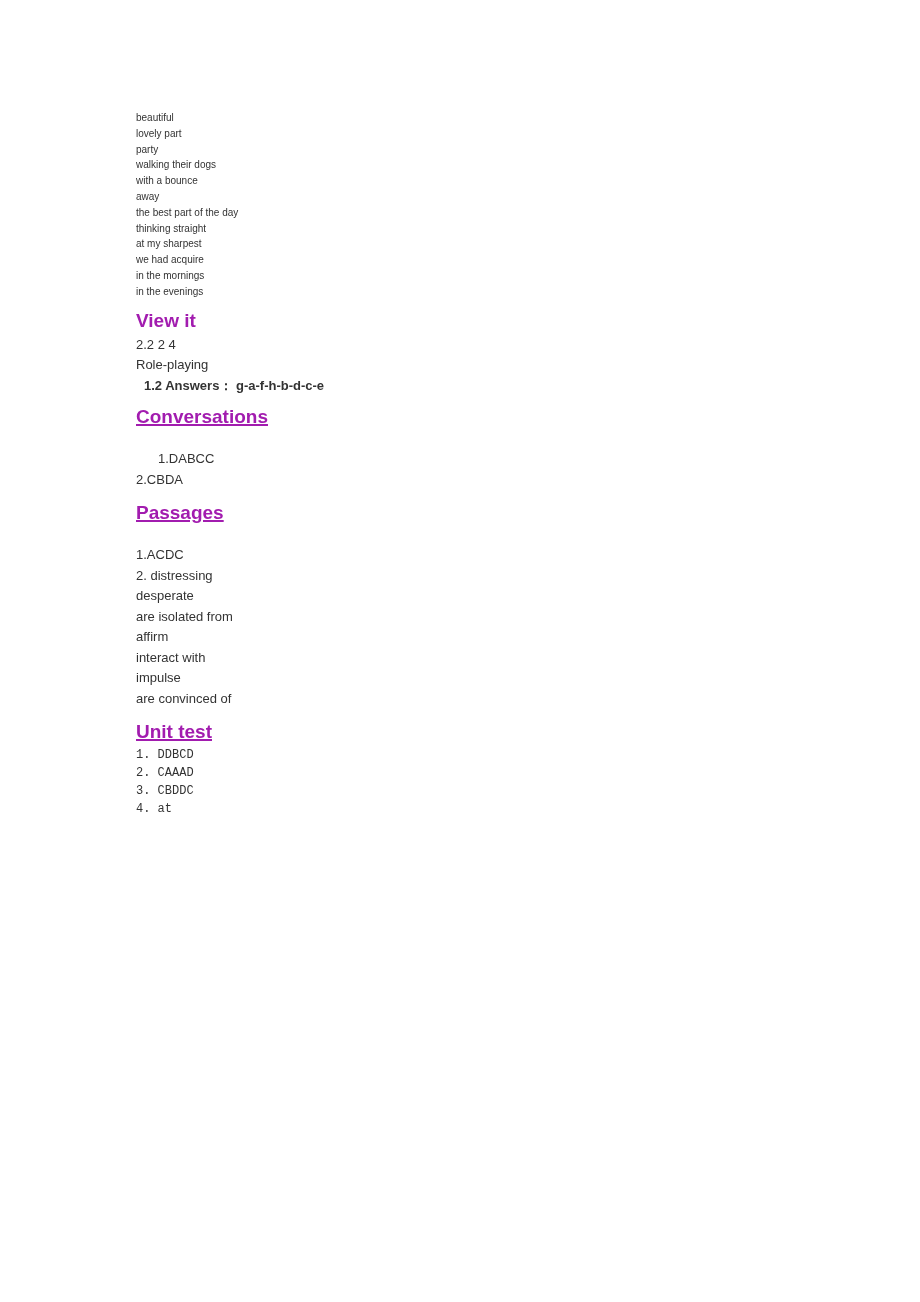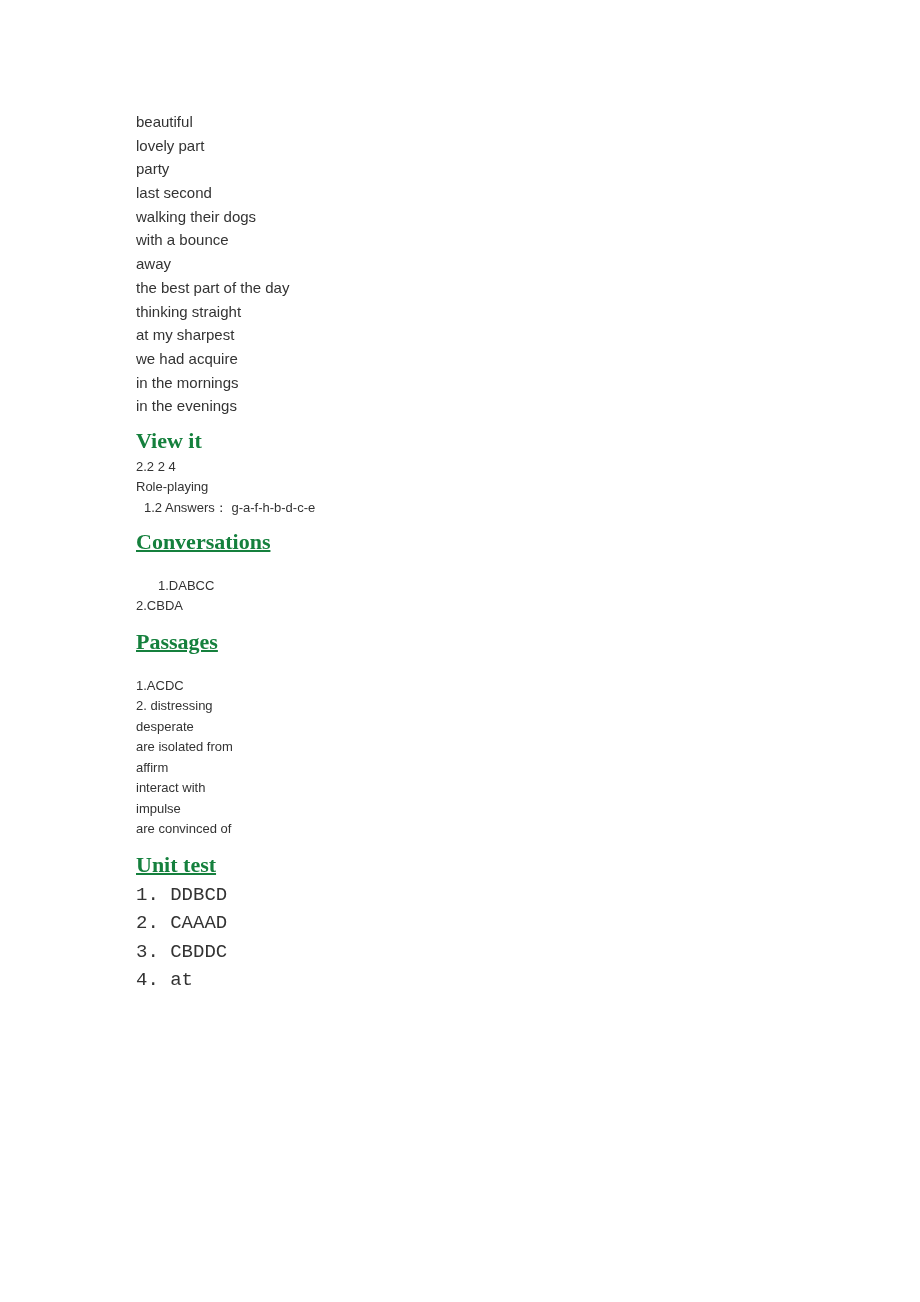--- a/index.html
+++ b/index.html
@@ -4,62 +4,61 @@
   <style>
     * { margin: 0; padding: 0; box-sizing: border-box; }
     body {
       width: 920px;
       min-height: 1302px;
       background: #fff;
       font-family: Arial, sans-serif;
       padding: 110px 0 0 136px;
     }
     .word-list {
-      font-size: 15px;
+      font-size: 10px;
       color: #333;
       line-height: 1.58;
     }
     .word-list div { }
     .heading {
-      font-family: Liberation Serif, serif;
+      font-family: Liberation Sans, sans-serif;
       font-weight: bold;
-      color: #15803d;
-      font-size: 22px;
+      color: #a21caf;
+      font-size: 19px;
       margin-top: 10px;
       margin-bottom: 3px;
     }
     .heading.underline {
       text-decoration: underline;
       text-decoration-thickness: 2px;
     }
     .body-text {
       font-size: 13px;
       color: #333;
       line-height: 1.58;
     }
-    .indent-s { padding-left: 8px; }
+    .indent-s { padding-left: 8px; font-weight: bold; }
     .indent-m { padding-left: 22px; }
     .spacer-m { height: 18px; }
     .mono {
       font-family: "Courier New", monospace;
-      font-size: 19px;
+      font-size: 12px;
       color: #333;
       line-height: 1.5;
     }
     .passages-heading { margin-top: 12px; }
     .unit-test-heading { margin-top: 12px; }
   </style>
 </head>
 <body>
 
 <div class="word-list">
   <div>beautiful</div>
   <div>lovely part</div>
   <div>party</div>
-  <div>last second</div>
   <div>walking their dogs</div>
   <div>with a bounce</div>
   <div>away</div>
   <div>the best part of the day</div>
   <div>thinking straight</div>
   <div>at my sharpest</div>
   <div>we had acquire</div>
   <div>in the mornings</div>
   <div>in the evenings</div>
 </div>

